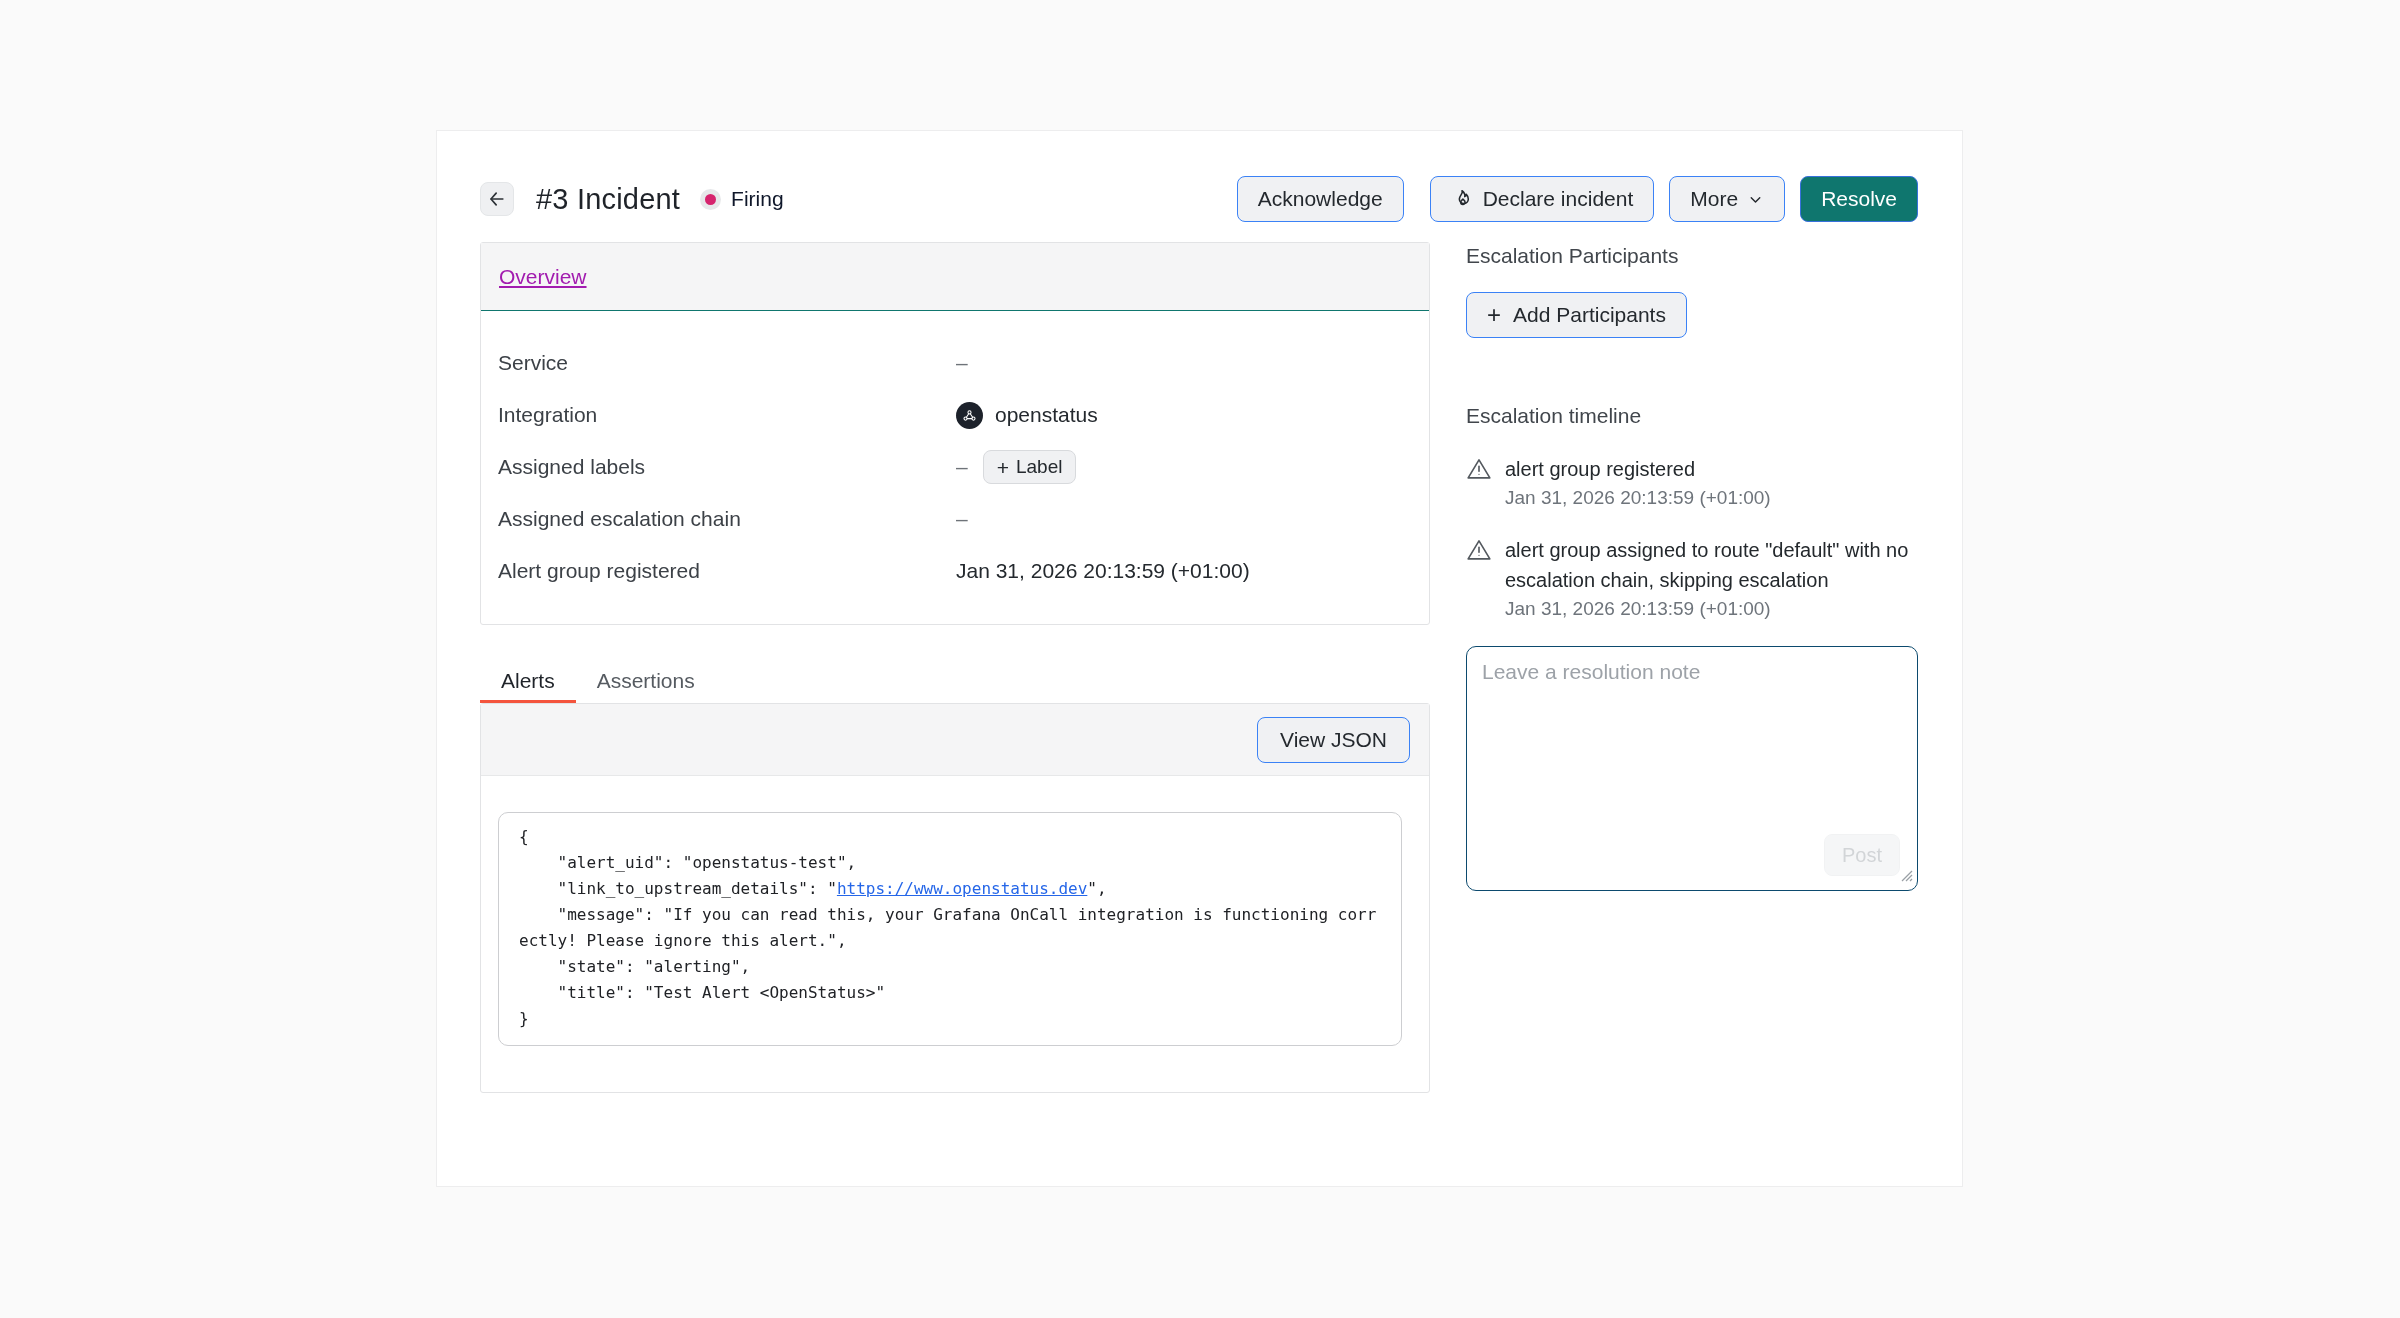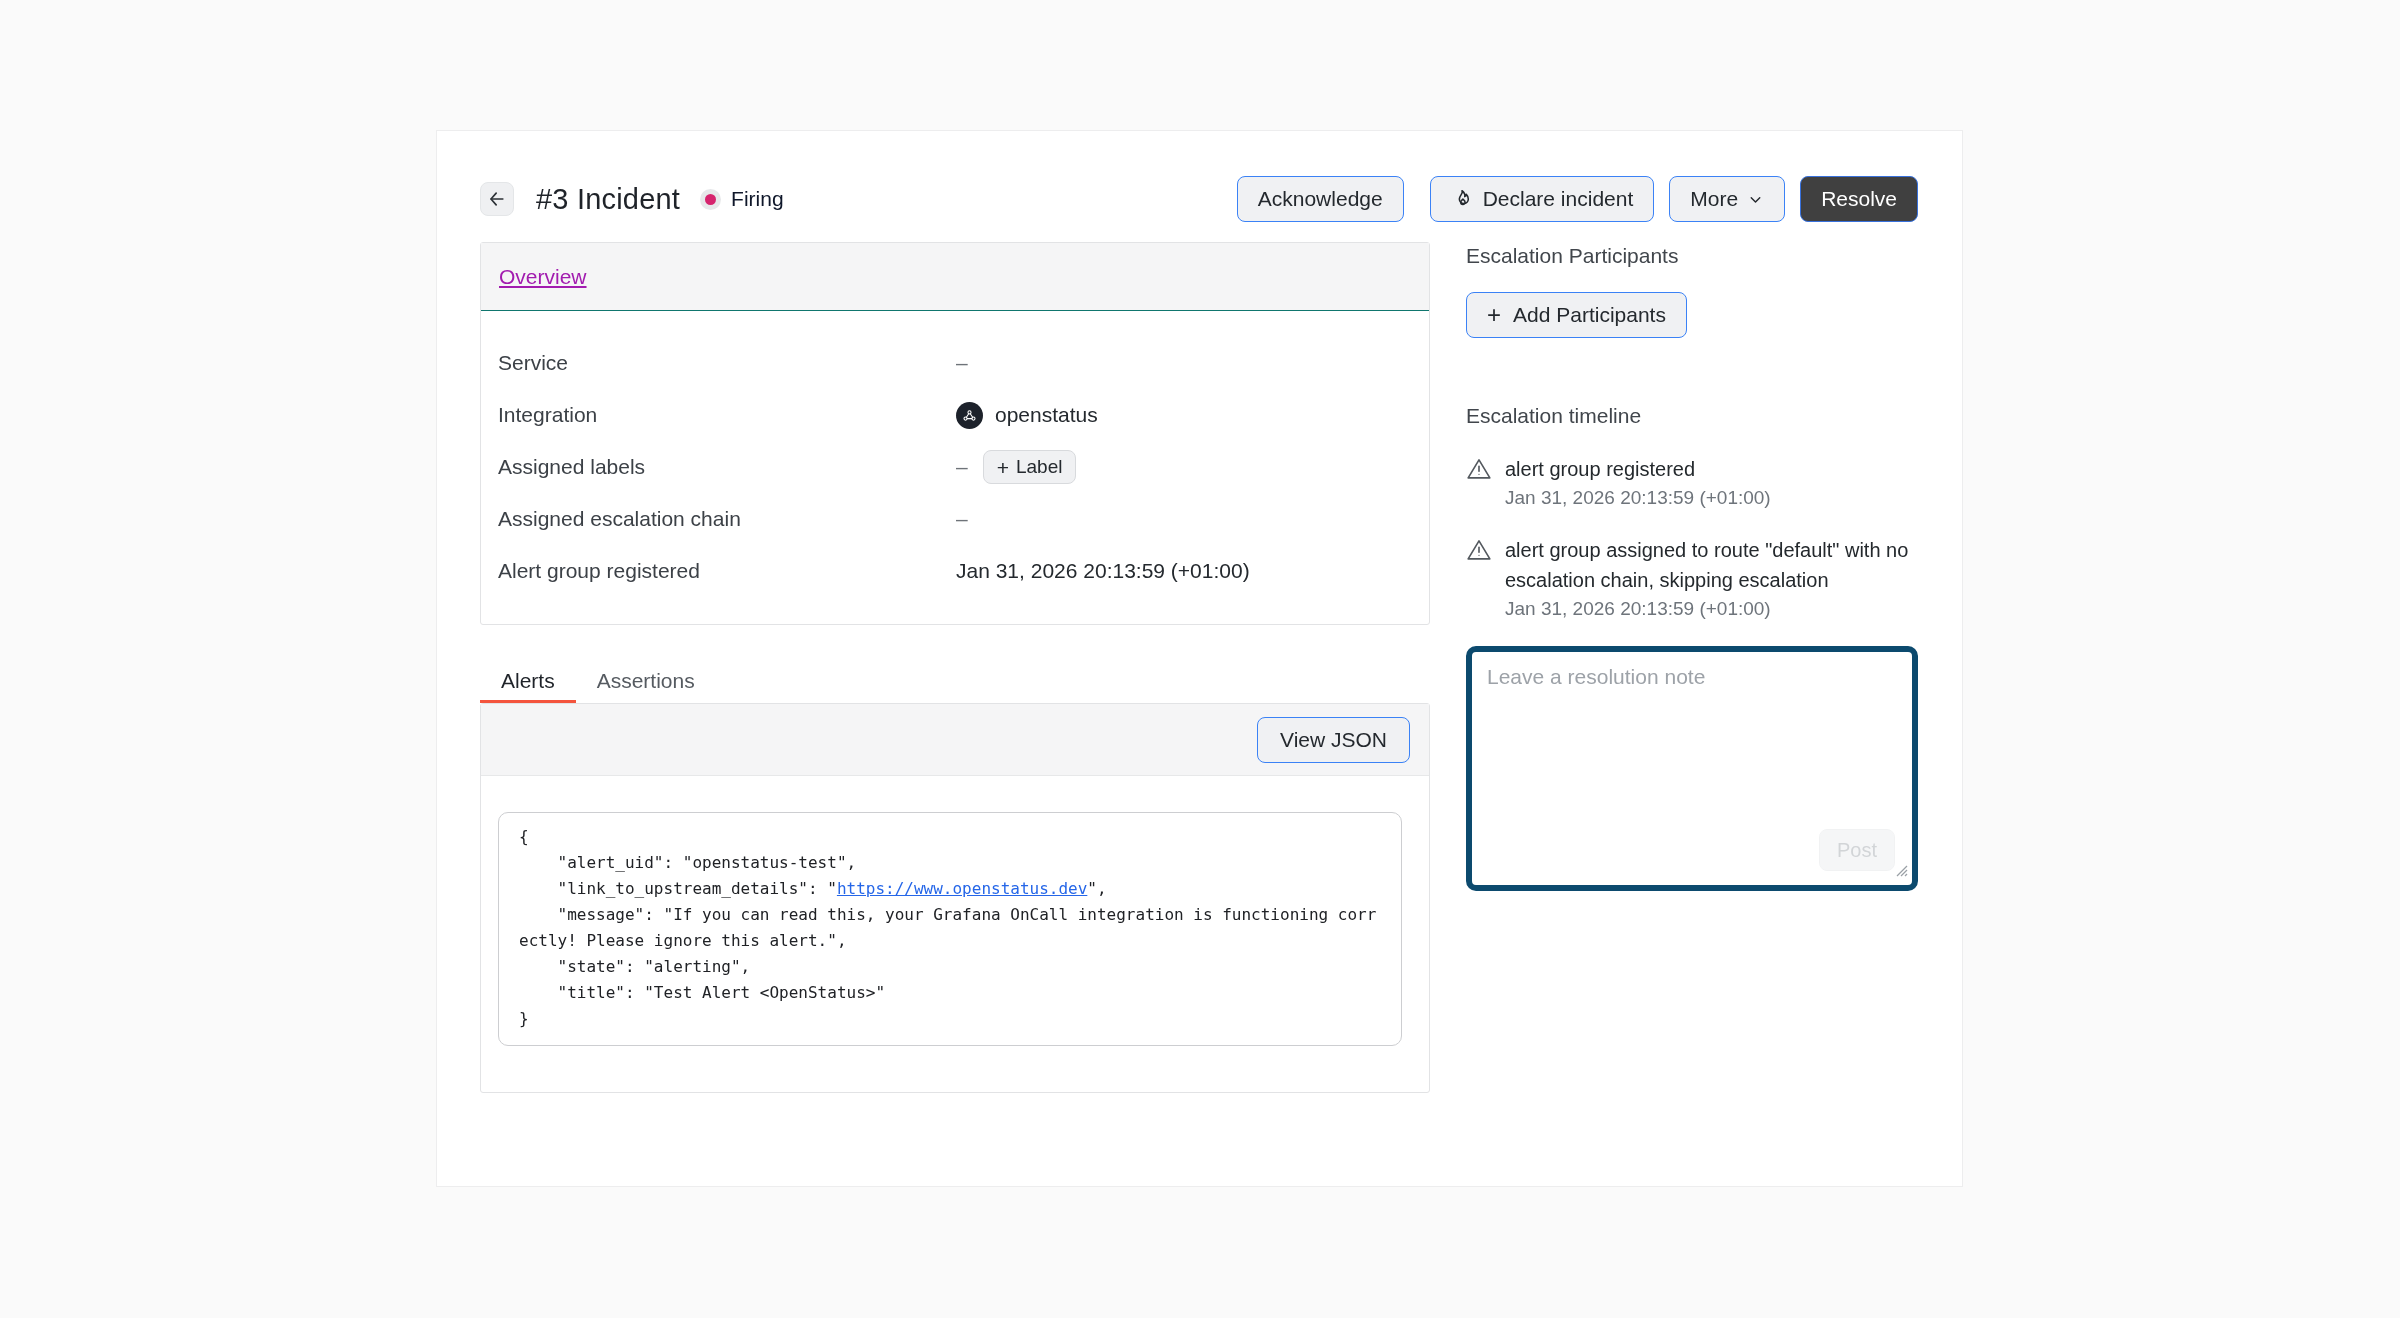--- a/index.html
+++ b/index.html
@@ -35,21 +35,21 @@
   .firing-text { margin-left:10px; font-size:21px; font-weight:500; color:#0f172a; }
   .header-spacer { flex:1; }
 
   .btn {
     display:inline-flex; align-items:center; justify-content:center;
     height:46px; padding:0 20px; border-radius:8px;
     font-size:21px; font-weight:500; color:#24292e;
     background:#f0f1f3; border:1px solid #3b82f6; cursor:pointer; white-space:nowrap;
   }
   .btn .ico { display:inline-flex; margin-right:10px; }
-  .btn-primary { background:#404040; border-color:#3871dc; color:#ffffff; }
+  .btn-primary { background:#0f766e; border-color:#3871dc; color:#ffffff; }
   .chev { display:inline-flex; margin-left:9px; }
 
   
   .content-row { display:flex; gap:36px; }
   .main-col { width:950px; flex:none; }
   .right-col { flex:1; min-width:0; }
 
   
   .overview-panel { border:1px solid #e2e3e5; border-radius:3px; }
   .overview-header {
@@ -112,21 +112,21 @@
   .timeline-title { margin-top:64px; }
   .timeline { margin-top:24px; }
   .timeline-item { display:flex; align-items:flex-start; margin-bottom:26px; }
   .timeline-icon { flex:none; margin-right:13px; margin-top:2px; }
   .timeline-texts { min-width:0; }
   .timeline-text { font-size:20px; line-height:30px; color:#24292d; }
   .timeline-ts { font-size:19px; color:#6e747b; margin-top:3px; }
 
   .note-box {
     position:relative; margin-top:24px; width:100%; height:245px;
-    border:6px solid #0c4a6e; border-radius:10px; background:#fff;
+    border:1px solid #0c4a6e; border-radius:10px; background:#fff;
   }
   .note-input {
     width:100%; height:100%; border:none; outline:none; resize:none; background:transparent;
     padding:13px 15px; font-family:"Liberation Sans", sans-serif;
     font-size:21px; color:#24292e; border-radius:10px;
   }
   .note-input::placeholder { color:#9da2a8; }
   .post-btn {
     position:absolute; right:17px; bottom:14px;
     height:42px; padding:0 17px; border-radius:8px;

